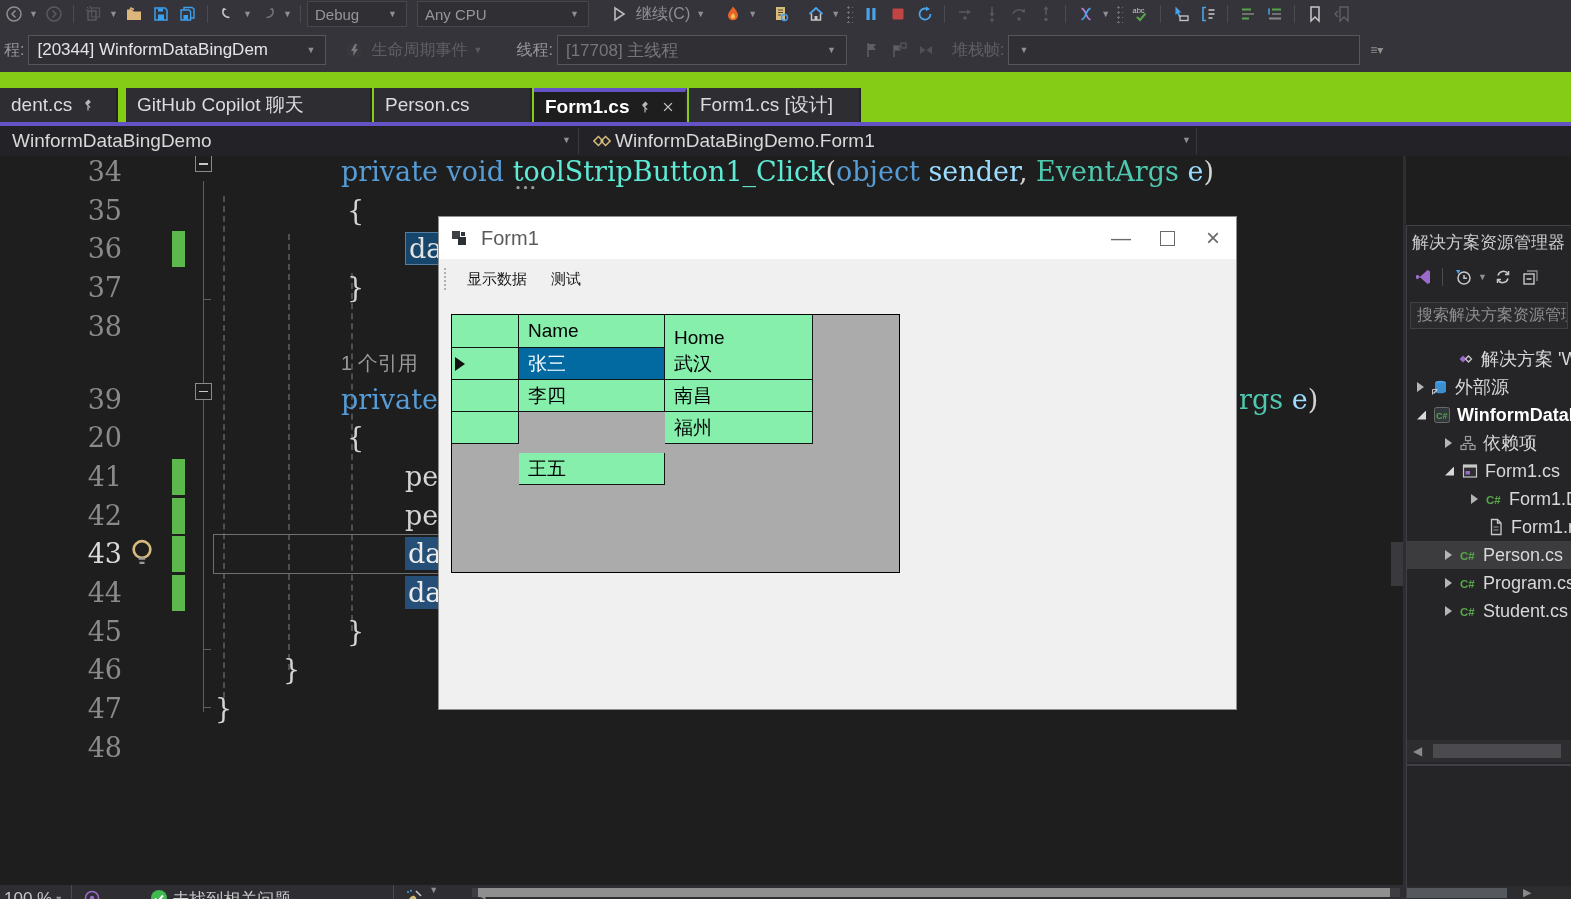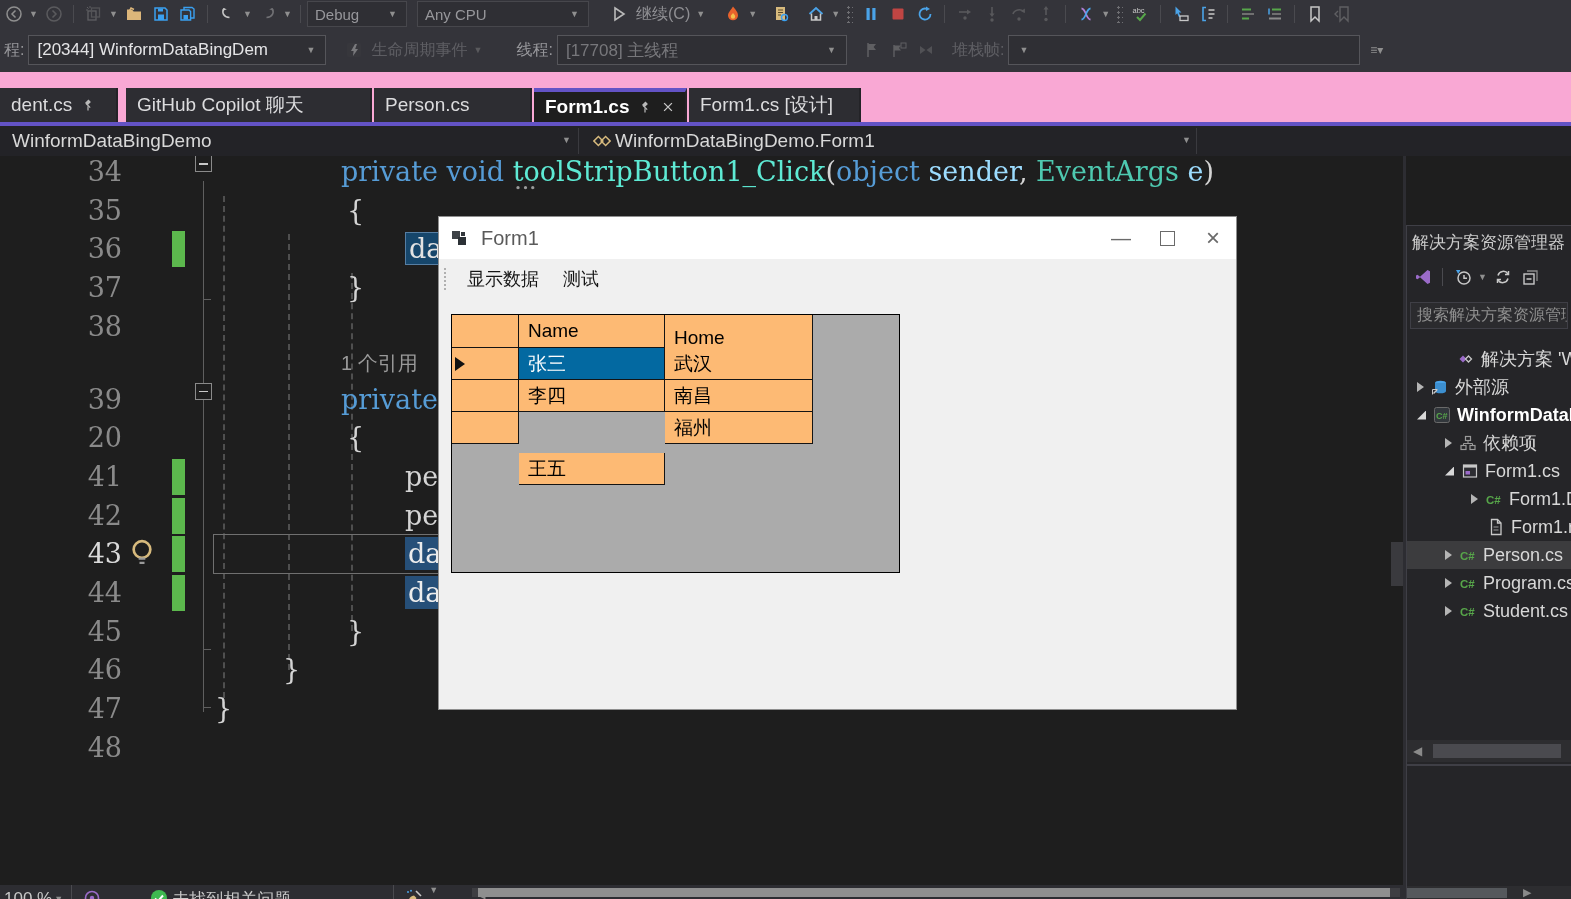--- a/index.html
+++ b/index.html
@@ -17,21 +17,21 @@
   .grip{width:7px;height:18px;margin:0 4px;flex:none;
         background-image:radial-gradient(#6e6e72 1.2px,transparent 1.2px);background-size:5px 5px}
   .gap{flex:none}
   .combo{height:26px;background:#2f2f34;border:1px solid #47474c;color:#97979b;font-size:15px;
          display:flex;align-items:center;justify-content:space-between;padding:0 7px;box-sizing:border-box;flex:none}
   .combo .cv{white-space:nowrap;overflow:hidden}
   .tlbl{font-size:16px;color:#97979b;white-space:nowrap;flex:none;margin:0 4px}
   .combo2{height:30px;background:#2f2f34;border:1px solid #55555a;font-size:17px;
           display:flex;align-items:center;justify-content:space-between;padding:0 8px;box-sizing:border-box;flex:none}
   
-  #tabzone{position:absolute;left:0;top:72px;width:1571px;height:54px;background:#f9a8d4}
+  #tabzone{position:absolute;left:0;top:72px;width:1571px;height:54px;background:#84cc16}
   .tab{position:absolute;top:16px;height:34px;background:#2d2d32;color:#dcdcde;font-size:19px;
        display:flex;align-items:center;padding:0 11px;box-sizing:border-box;border-right:2px solid #232327;white-space:nowrap;overflow:hidden}
   .tab.active{background:#1e1e1e;color:#fff;font-weight:bold;border-top:4px solid #6353c5}
   #purpleline{position:absolute;left:0;top:50px;width:1571px;height:4px;background:#6353c5}
   .tabico{margin-left:9px;display:flex;align-items:center}
   
   #breadcrumb{position:absolute;left:0;top:126px;width:1571px;height:30px;background:#232327;overflow:hidden}
   .crumb{position:absolute;top:0;height:30px;display:flex;align-items:center;font-size:19px;color:#d8d8d8;white-space:nowrap}
   .crumbdiv{position:absolute;top:2px;height:26px;width:1px;background:#3a3a3f}
   
@@ -60,24 +60,24 @@
   #vscroll{position:absolute;left:1391px;top:542px;width:12px;height:44px;background:#3a3a3e}
   
   #formwin{position:absolute;left:438px;top:216px;width:799px;height:494px;background:#f0f0f0;
            border:1px solid #8f8f8f;box-sizing:border-box;z-index:20}
   #ftitle{position:absolute;left:0;top:0;width:100%;height:42px;background:#fff;display:flex;align-items:center}
   #ftitle .t{color:#5a5a5a;font-size:20px;margin-left:9px}
   .fbtn{width:46px;height:42px;display:flex;align-items:center;justify-content:center;color:#6a6a6a;font-size:20px}
   .maxglyph{width:13px;height:13px;border:1.5px solid #6a6a6a}
   #fmenu{position:absolute;left:0;top:42px;width:100%;height:40px;background:#f0f0f0;display:flex;align-items:center}
   .vgrip{width:3px;height:22px;border-left:2px dotted #b0b0b0;margin:0 6px 0 5px}
-  .mitem{font-size:18px;color:#151515;padding:4px 12px;height:40px;display:flex;align-items:center}
+  .mitem{font-size:15px;color:#151515;padding:4px 12px;height:40px;display:flex;align-items:center}
   #fgrid{position:absolute;left:12px;top:97px;width:449px;height:259px;background:#ababab;
          border:1px solid #000;box-sizing:border-box;overflow:hidden}
-  .gc{position:absolute;background:#fdba74;border-right:1px solid #141414;border-bottom:1px solid #141414;
+  .gc{position:absolute;background:#86efac;border-right:1px solid #141414;border-bottom:1px solid #141414;
       box-sizing:border-box;font-size:19px;color:#000;display:flex;align-items:center;padding-left:9px;overflow:hidden}
   .gc.selcell{background:#0369a1;color:#fff}
   .rowarrow{width:0;height:0;border-top:7px solid transparent;border-bottom:7px solid transparent;
             border-left:10px solid #111;margin-left:3px}
   
   #splitter{position:absolute;left:1403px;top:156px;width:3px;height:743px;background:#2d2d32}
   #panel{position:absolute;left:1406px;top:225px;width:165px;height:674px;background:#252528;
          border-left:1px solid #3f3f46;border-top:1px solid #3f3f46;box-sizing:border-box;z-index:15;overflow:hidden}
   #ptitle{position:absolute;left:5px;top:5px;width:158px;height:24px;font-size:17px;color:#cccccc;
           white-space:nowrap;overflow:hidden}
@@ -455,20 +455,21 @@
         <div class="toks" style="left: 347px; width: 1056px;"><span class="pl">}</span></div>
       </div>
       <div class="cl" style="top: 150.8px;">
         <div class="num">38</div>
       </div>
       <div class="codelens" style="left: 341px; top: 189.5px; width: 97px;">1 个引用</div>
       <div class="cl" style="top: 223.5px;">
         <div class="num">39</div>
         <div class="foldbox" style="top: 3px;"></div>
         <div class="toks" style="left: 341px; width: 97px;"><span class="kw">private</span></div>
+        <div class="toks" style="left: 1239px; width: 164px;"><span class="ty">rgs</span><span class="pl"> </span><span class="pm">e</span><span class="pl">)</span></div>
       </div>
       <div class="cl" style="top: 262.2px;">
         <div class="num">20</div>
         <div class="toks" style="left: 347px; width: 1056px;"><span class="pl">{</span></div>
       </div>
       <div class="cl" style="top: 300.9px;">
         <div class="num">41</div>
         <div class="chbar" style="top: 2px; height: 36px;"></div>
         <div class="toks" style="left: 405px; width: 998px;"><span class="pl">pe</span></div>
       </div>

